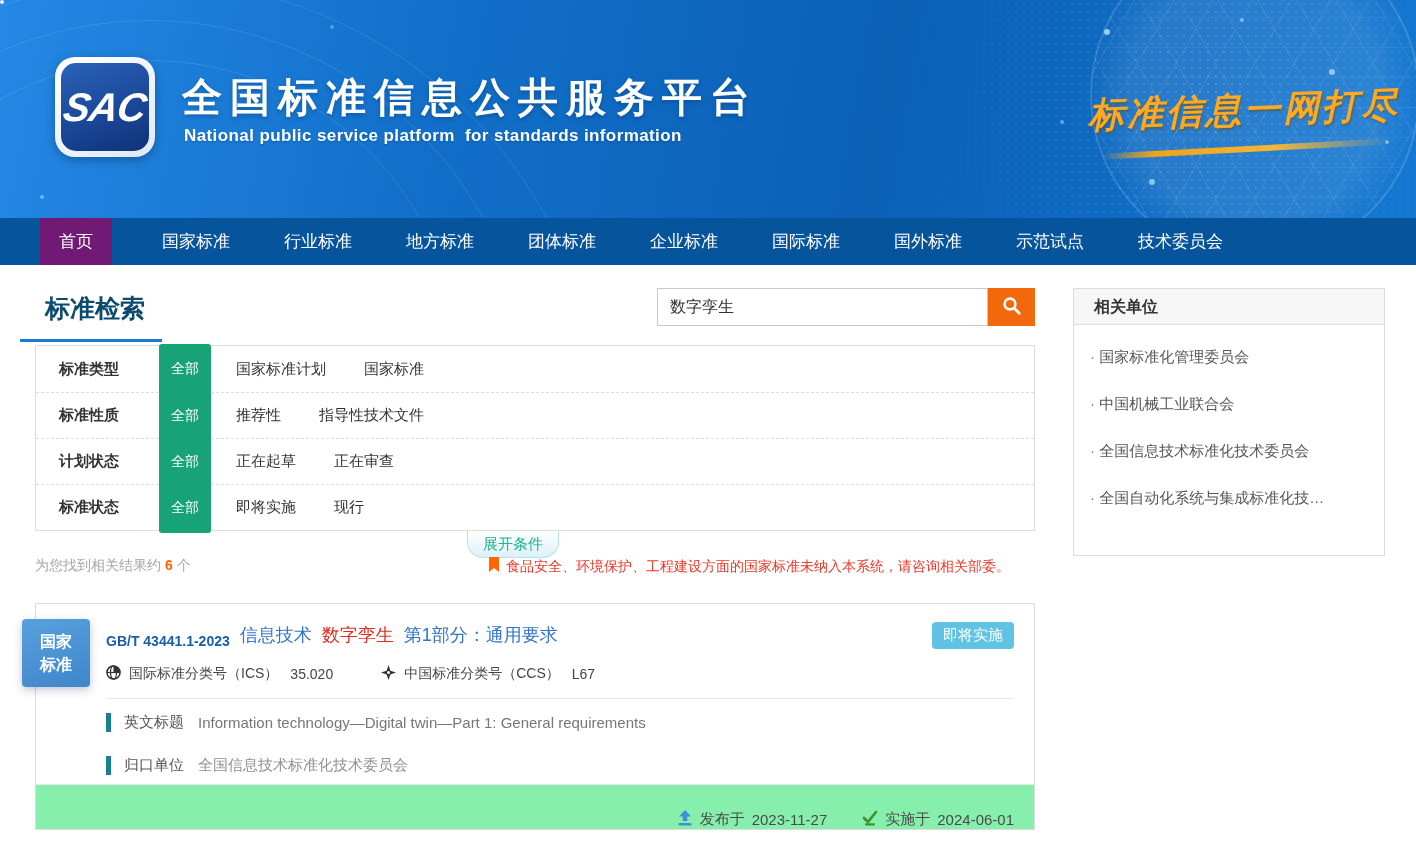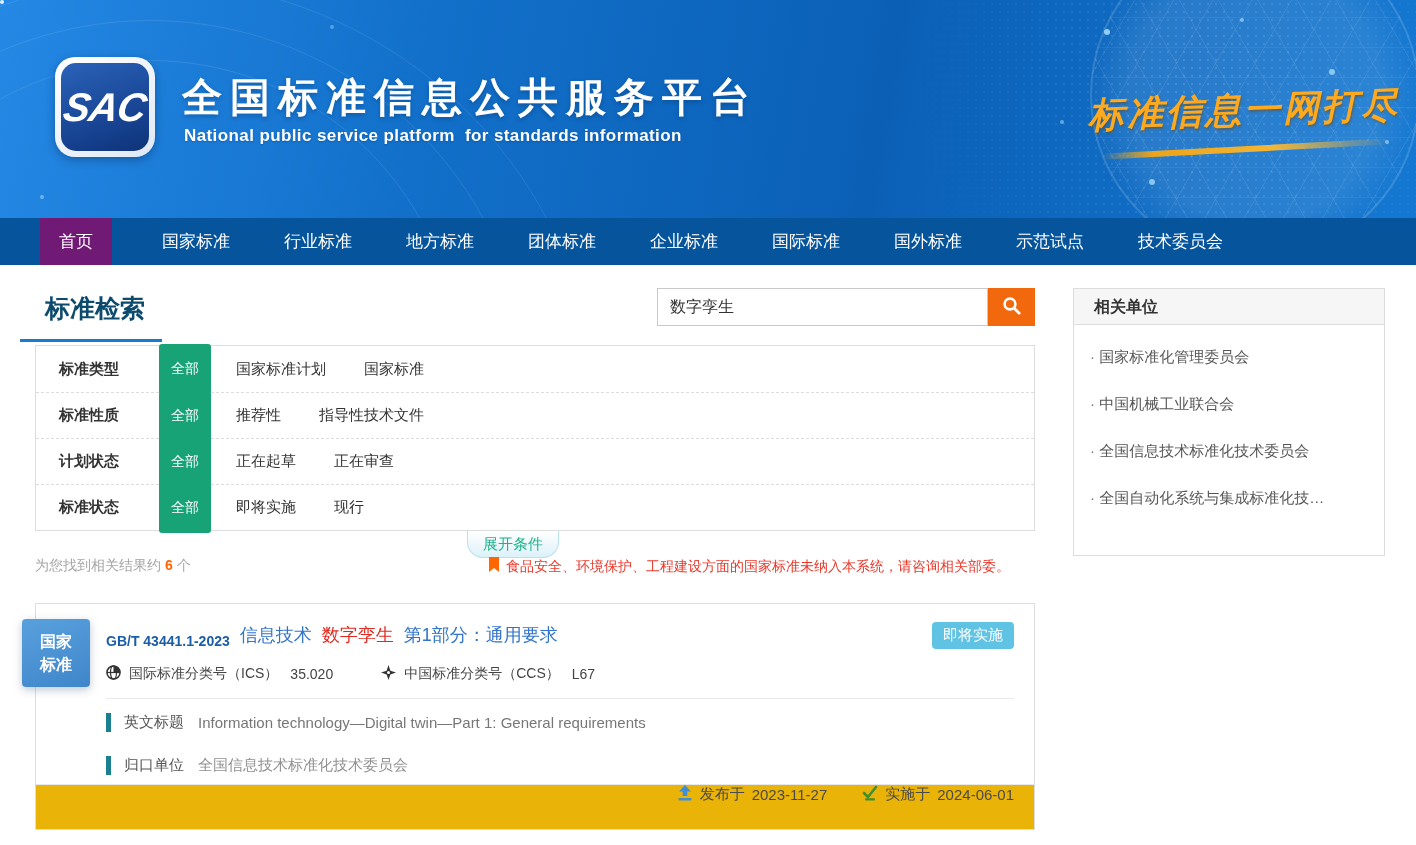--- a/index.html
+++ b/index.html
@@ -109,22 +109,22 @@
   .m-group.ccs { margin-left:48px; }
   .m-group svg { margin-right:8px; }
   .m-val { margin-left:12px; }
   .card-line { margin:15px 20px 0 70px; border-top:1px solid #e9e9e9; }
   .field-row { margin:14px 20px 0 70px; display:flex; align-items:center; }
   .field-row.second { margin-top:24px; }
   .f-bar { width:5px; height:19px; background:#1a7f8e; margin-right:13px; }
   .fr-label { font-size:15px; color:#555; }
   .fr-val { font-size:15px; color:#777; margin-left:14px; }
   .fr-val.dept { color:#909090; }
-  .card-foot { position:absolute; left:0; right:0; bottom:0; height:45px; background:#eab308;
-               border-top:1px solid #e8e8e8; display:flex; align-items:flex-start; justify-content:flex-end;
+  .card-foot { position:absolute; left:0; right:0; bottom:0; height:45px; background:#86efac;
+               border-top:1px solid #e8e8e8; display:flex; align-items:flex-end; justify-content:flex-end;
                padding-right:20px; }
   .d-group { display:flex; align-items:center; font-size:15px; color:#4a4a4a; }
   .d-group.impl { margin-left:35px; }
   .d-group svg { margin-right:7px; }
   .d-date { margin-left:7px; }
 
   
   .sidebar { position:absolute; left:1073px; top:288px; width:312px; height:268px; border:1px solid #ddd;
              background:#fff; }
   .sb-head { height:36px; line-height:36px; background:#f6f6f6; border-bottom:1px solid #ddd;

